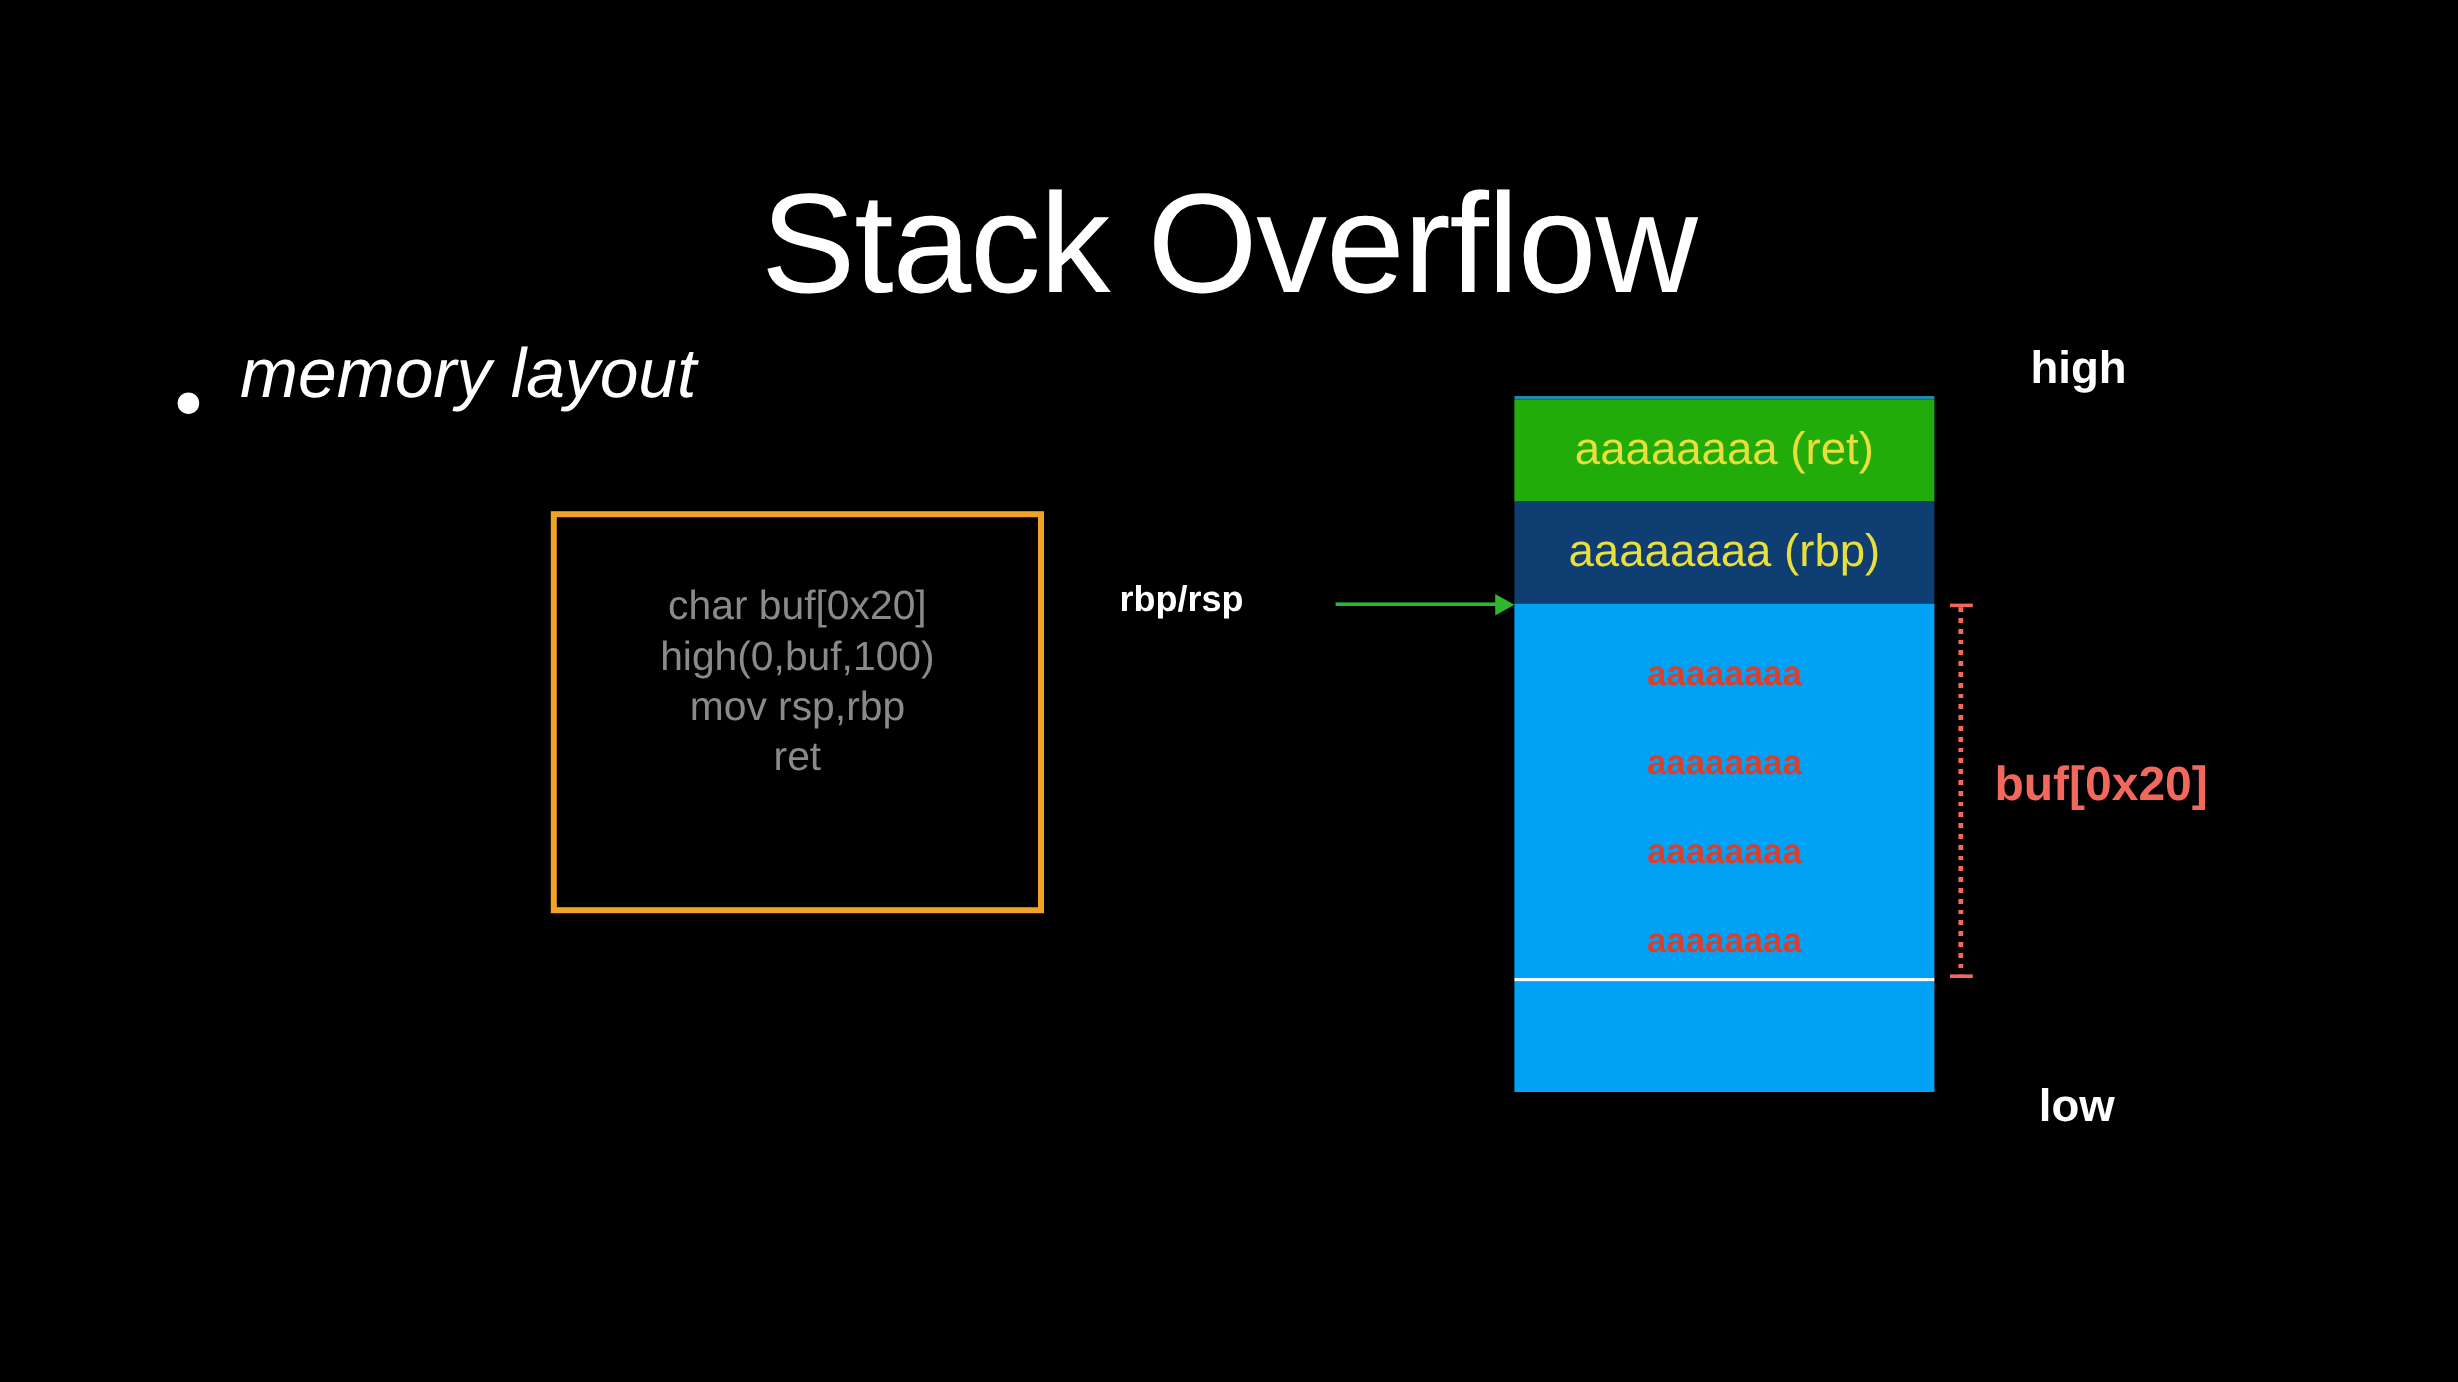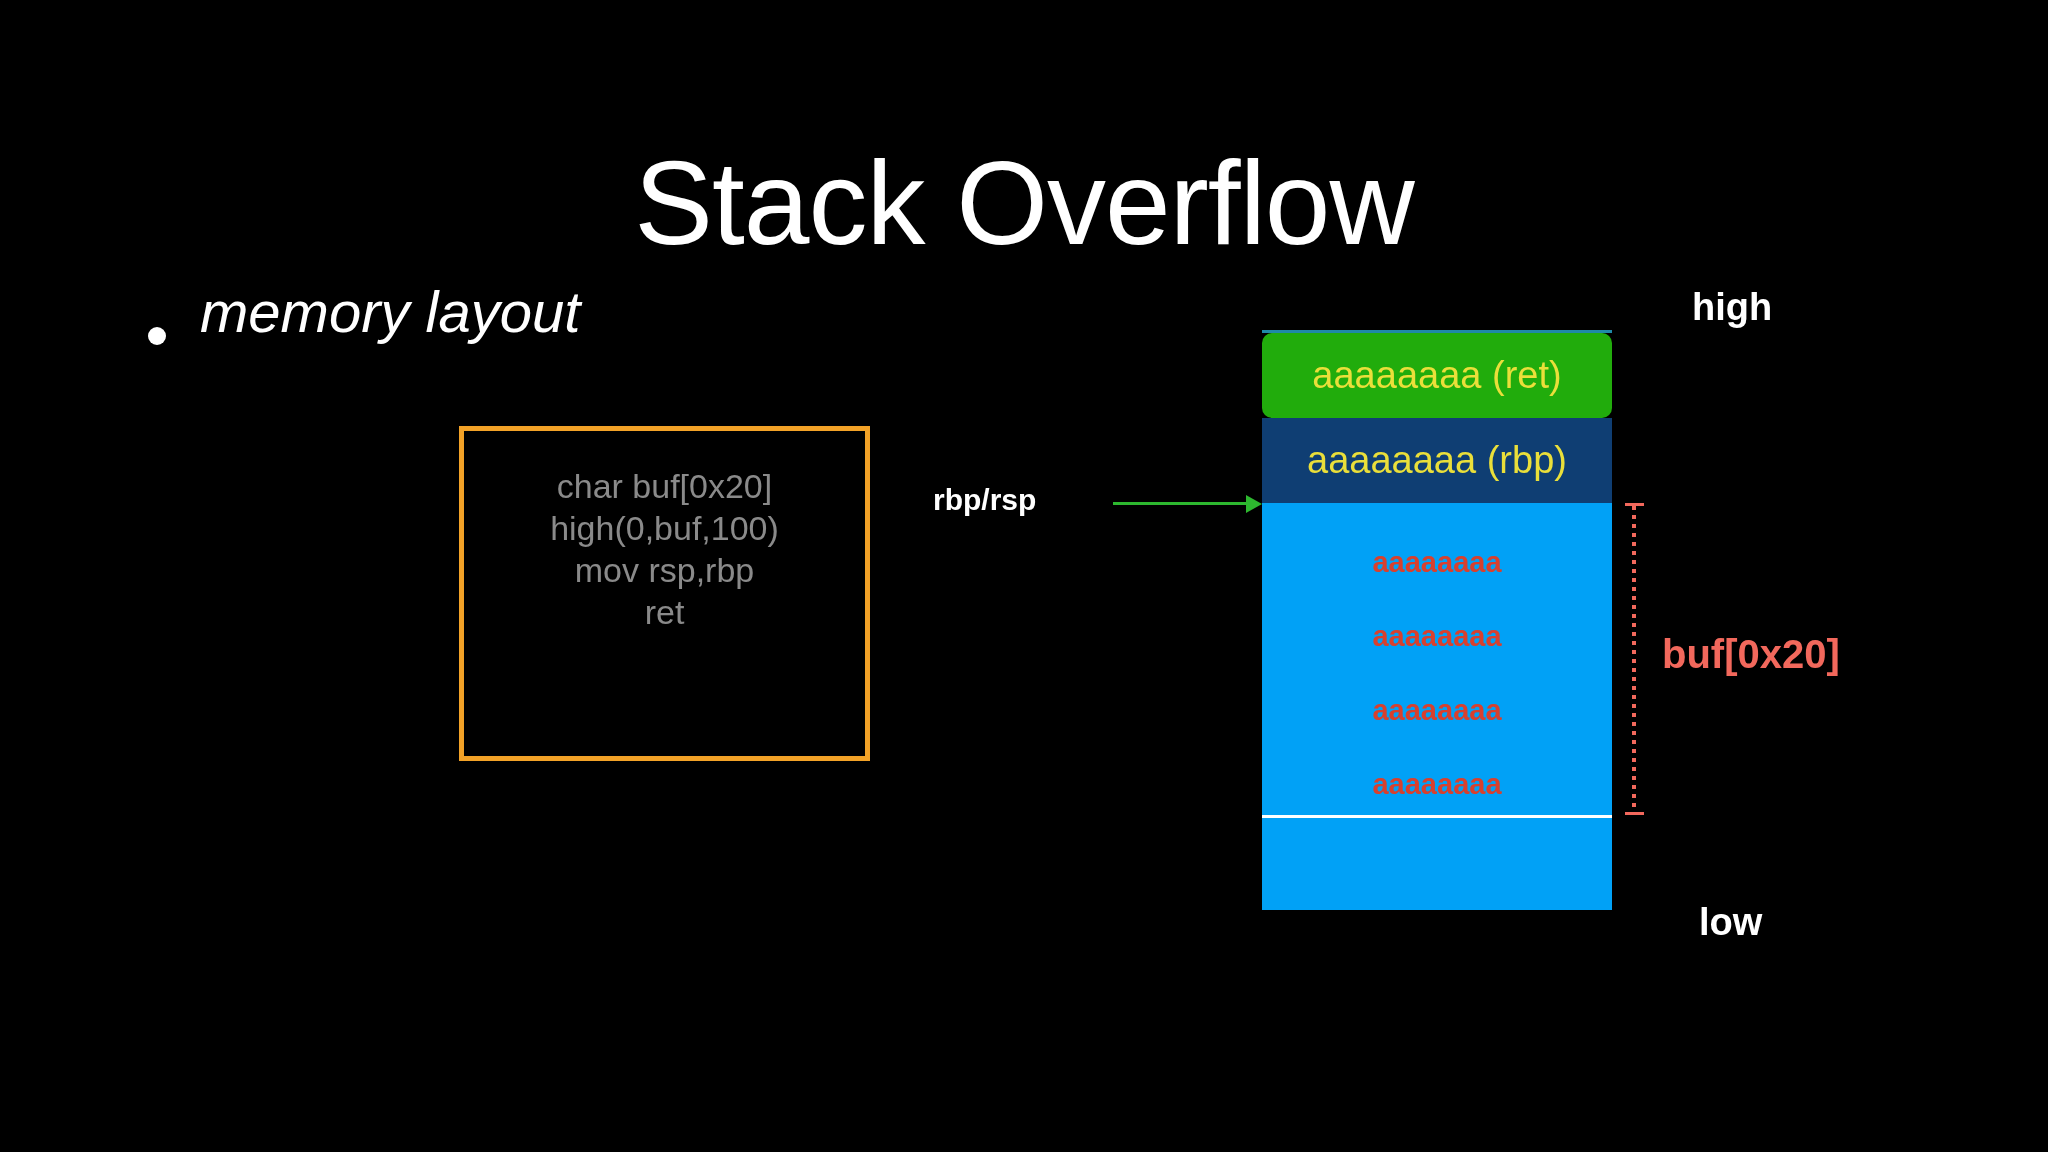--- a/index.html
+++ b/index.html
@@ -49,21 +49,21 @@
   .code-box {
     position: absolute;
     left: 459px;
     top: 426px;
     width: 401px;
     height: 325px;
     border: 5px solid var(--box-border-orange, #f2a227);
     box-sizing: content-box;
   }
   .code-lines {
-    padding-top: 34px;
+    padding-top: 53px;
     text-align: center;
     font-size: 34px;
     line-height: 42px;
     color: var(--code-text, #8a8a8a);
   }
   .code-lines .hl {
     color: var(--highlight-yellow, #f2e135);
     font-weight: bold;
   }
   .reg-label {
@@ -99,21 +99,21 @@
   }
   .stack-top-edge { height: 3px; background: #1f89a8; }
   .stack-row {
     display: flex;
     align-items: center;
     justify-content: center;
     height: 85px;
     font-size: 38px;
     color: var(--stack-label-yellow, #eadf3a);
   }
-  .row-ret { background: var(--ret-row-green, #21ac0c); border-radius: 10px; }
+  .row-ret { background: var(--ret-row-green, #21ac0c); }
   .row-rbp { background: var(--rbp-row-navy, #0f3e73); }
   .stack-buffer {
     height: 290px;
     padding-top: 22px;
     background: var(--buffer-cyan, #01a1f6);
     text-align: center;
   }
   .stack-buffer .buf-val {
     line-height: 74px;
     font-size: 29px;

